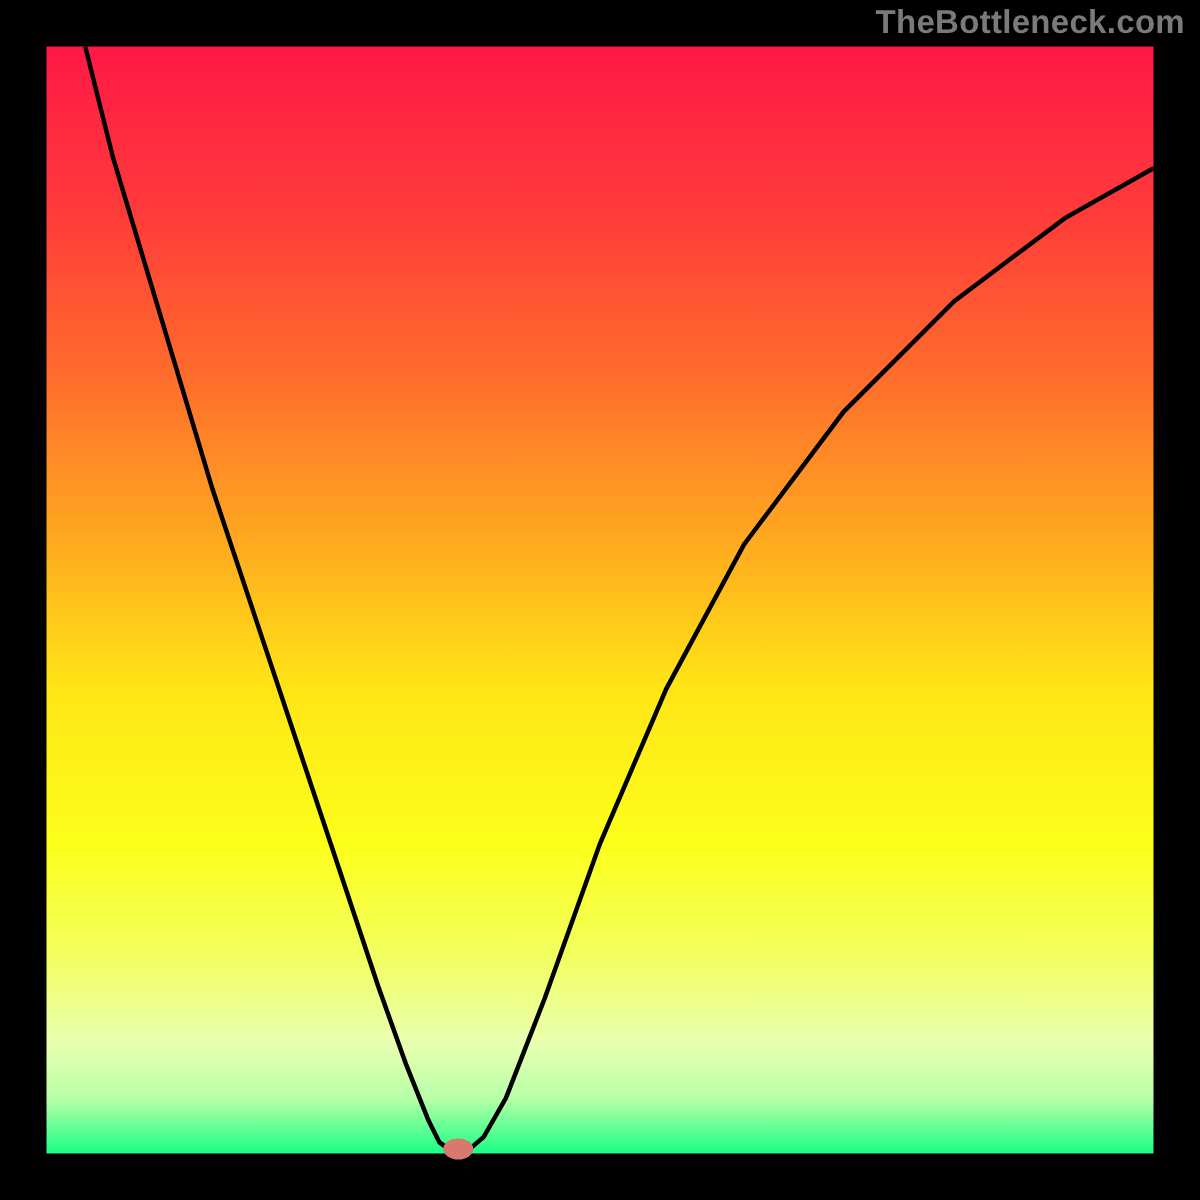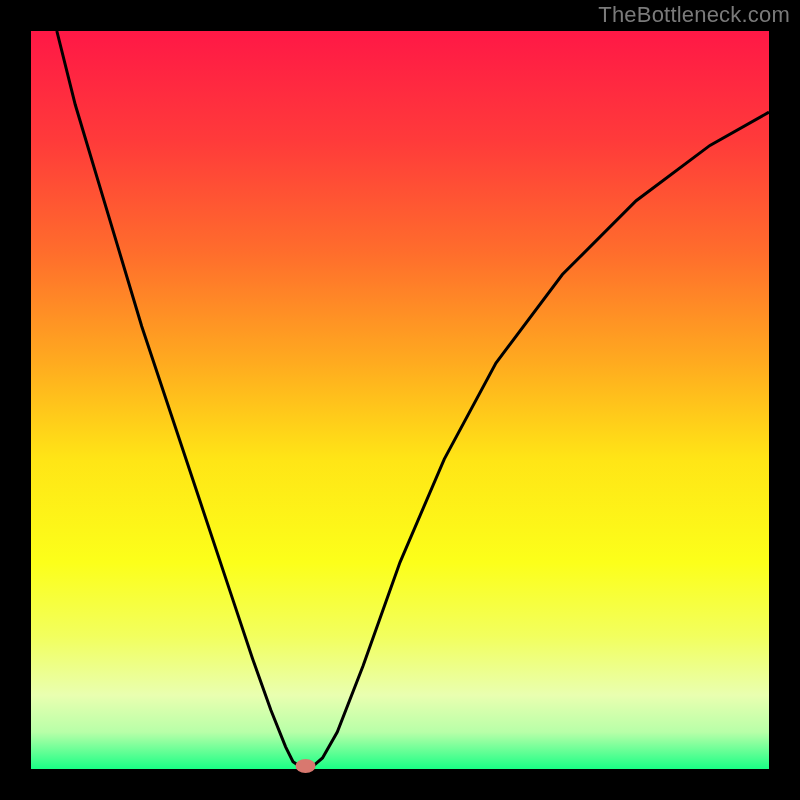--- a/index.html
+++ b/index.html
@@ -18,21 +18,21 @@
     width: 800px;
     height: 800px;
     background: #000;
   }
   .watermark {
     position: absolute;
     top: 2px;
     right: 10px;
     color: #7a7a7a;
     font-size: 22px;
-    font-weight: 400;
+    font-weight: 700;
     letter-spacing: 0.2px;
     z-index: 10;
   }
   svg {
     position: absolute;
     left: 0;
     top: 0;
   }
 </style>
 </head>

